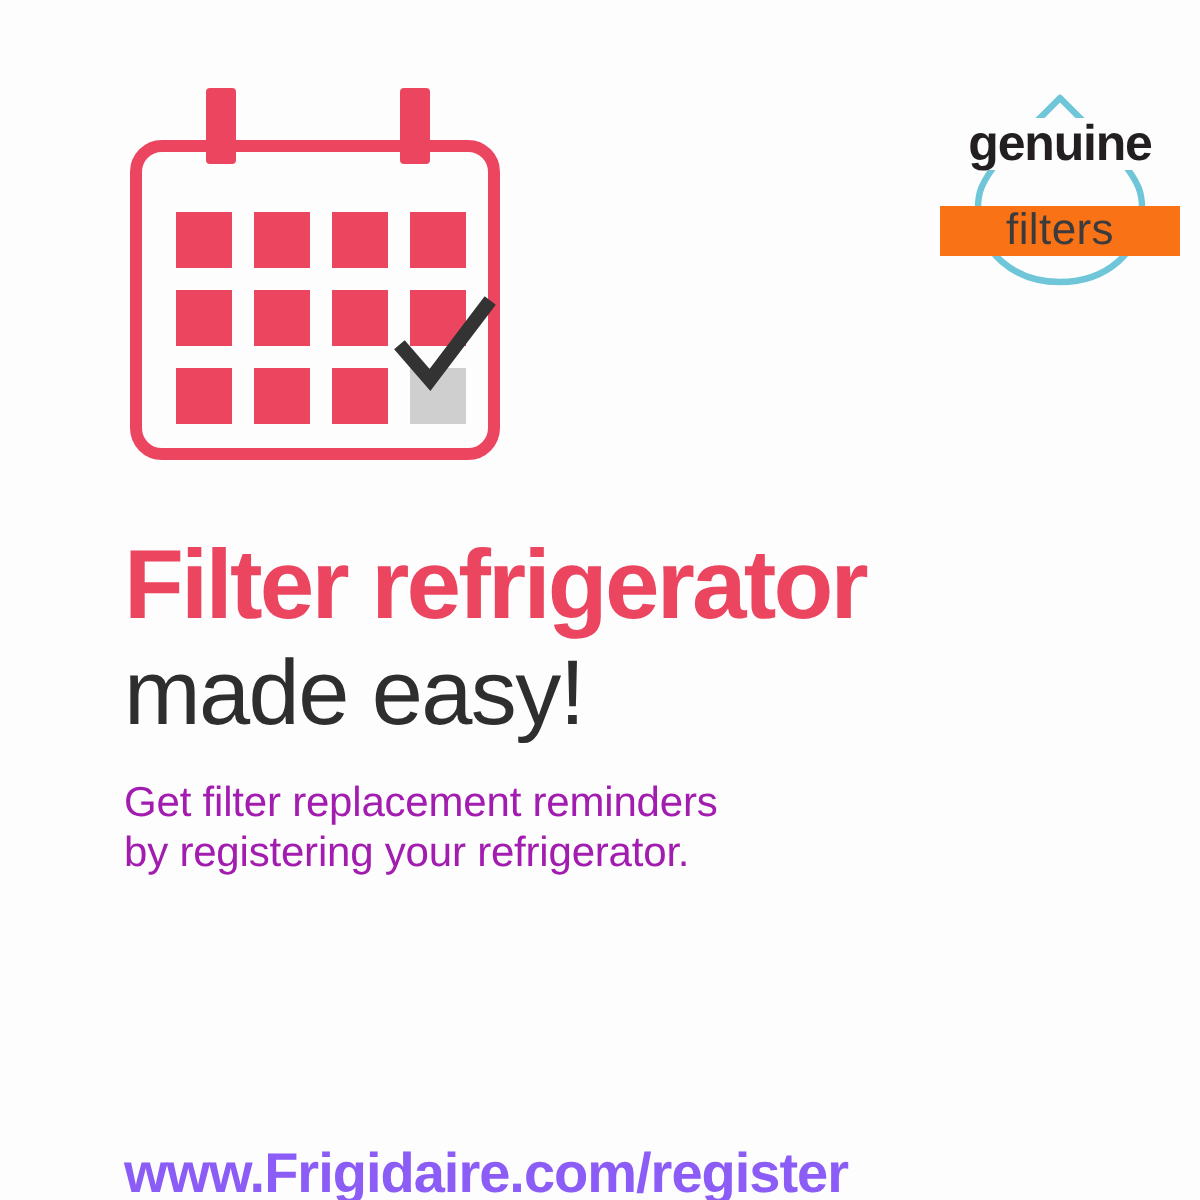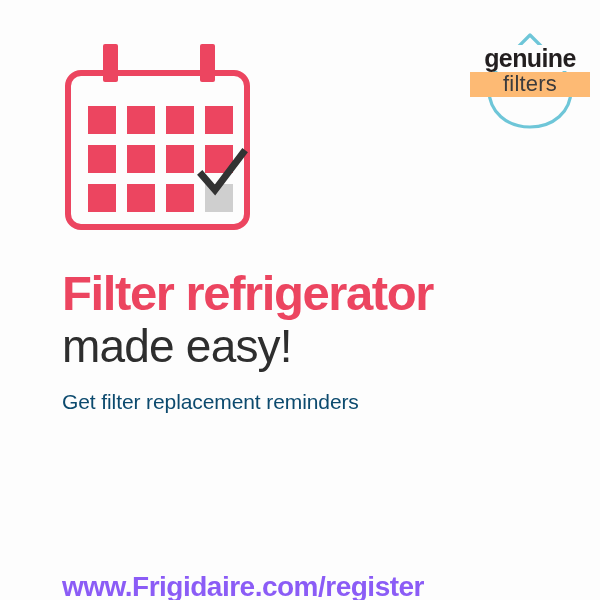--- a/index.html
+++ b/index.html
@@ -15,21 +15,21 @@
     width: 600px;
     height: 600px;
     background: #fdfdfd;
     overflow: hidden;
   }
 
   
   #logo {
     position: absolute;
     left: 470px;
-    top: 22px;
+    top: 36px;
     width: 120px;
     height: 110px;
   }
   #logo .drop-svg {
     position: absolute;
     left: 0;
     top: 0;
   }
   #logo .logo-text {
     position: absolute;
@@ -49,23 +49,23 @@
     background: #fdfdfd;
     padding: 1px 2px 0 2px;
   }
   #logo .logo-word-filters {
     display: block;
     font-family: "Liberation Sans", sans-serif;
     font-weight: normal;
     font-size: 22px;
     letter-spacing: 0.2px;
     color: #3b3b3d;
-    background: #fdba74;
+    background: #f97316;
     padding: 1px 2px 2px 2px;
-    margin-top: 1px;
+    margin-top: 18px;
   }
 
   
   #calendar {
     position: absolute;
     left: 60px;
     top: 44px;
     width: 200px;
     height: 195px;
   }
@@ -151,21 +151,21 @@
     top: 389px;
     width: 460px;
   }
   #subcopy .sub-line {
     display: block;
     font-family: "Liberation Sans", sans-serif;
     font-weight: normal;
     font-size: 21px;
     line-height: 25px;
     letter-spacing: -0.1px;
-    color: #0c4a6e;
+    color: #a21caf;
     white-space: nowrap;
   }
 
   #url-line {
     position: absolute;
     left: 62px;
     top: 527px;
     font-family: "Liberation Sans", sans-serif;
     font-weight: bold;
     font-size: 28px;
@@ -217,17 +217,18 @@
     </svg>
   </div>
 
   <div id="headline">
     <span class="line-1">Filter refrigerator</span>
     <span class="line-2">made easy!</span>
   </div>
 
   <div id="subcopy">
     <span class="sub-line">Get filter replacement reminders</span>
+    <span class="sub-line">by registering your refrigerator.</span>
   </div>
 
   <div id="url-line">www.Frigidaire.com/register</div>
 
 </div>
 
 </body></html>

